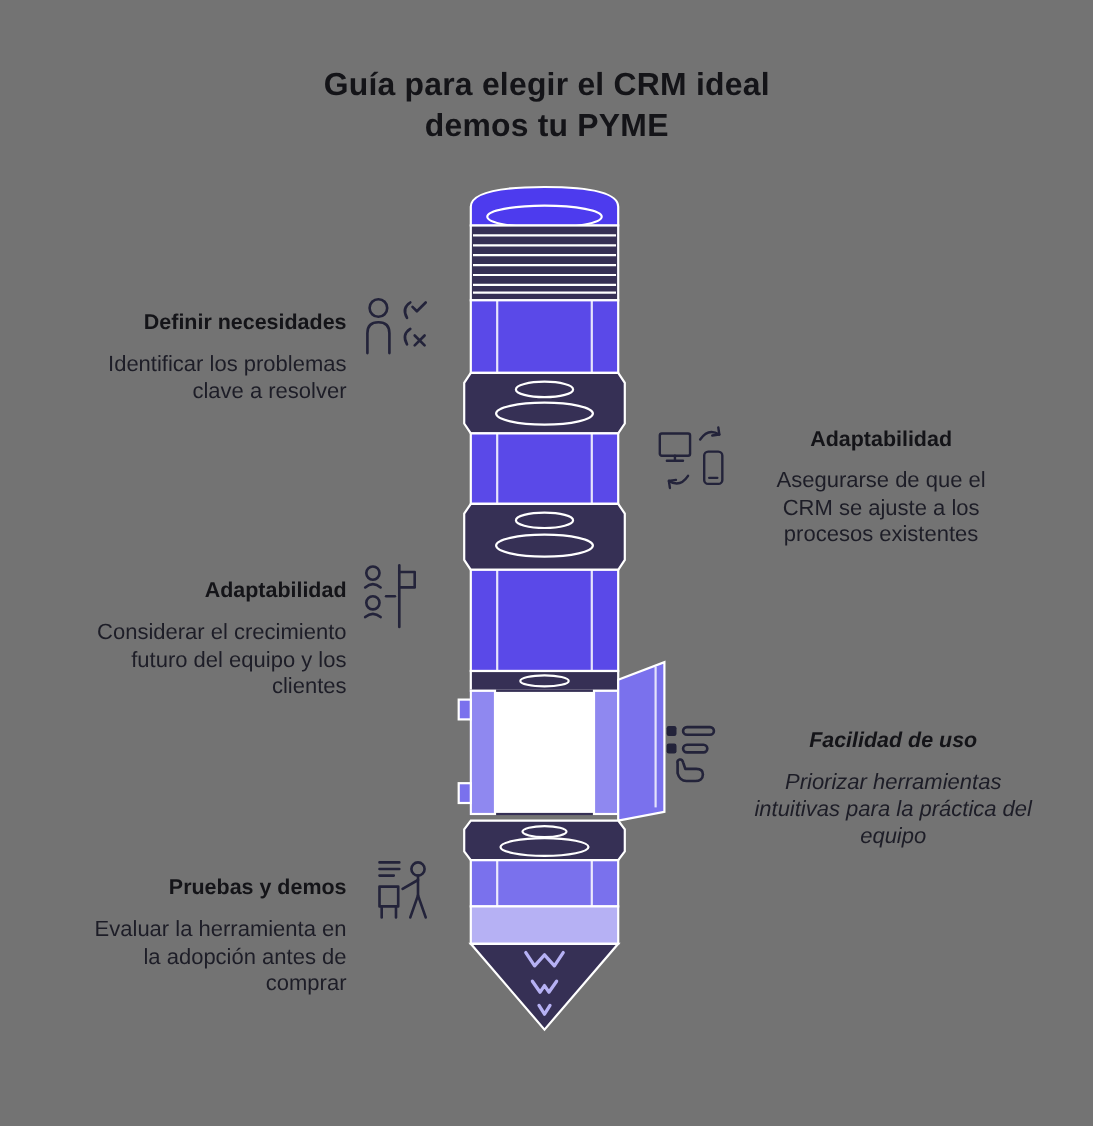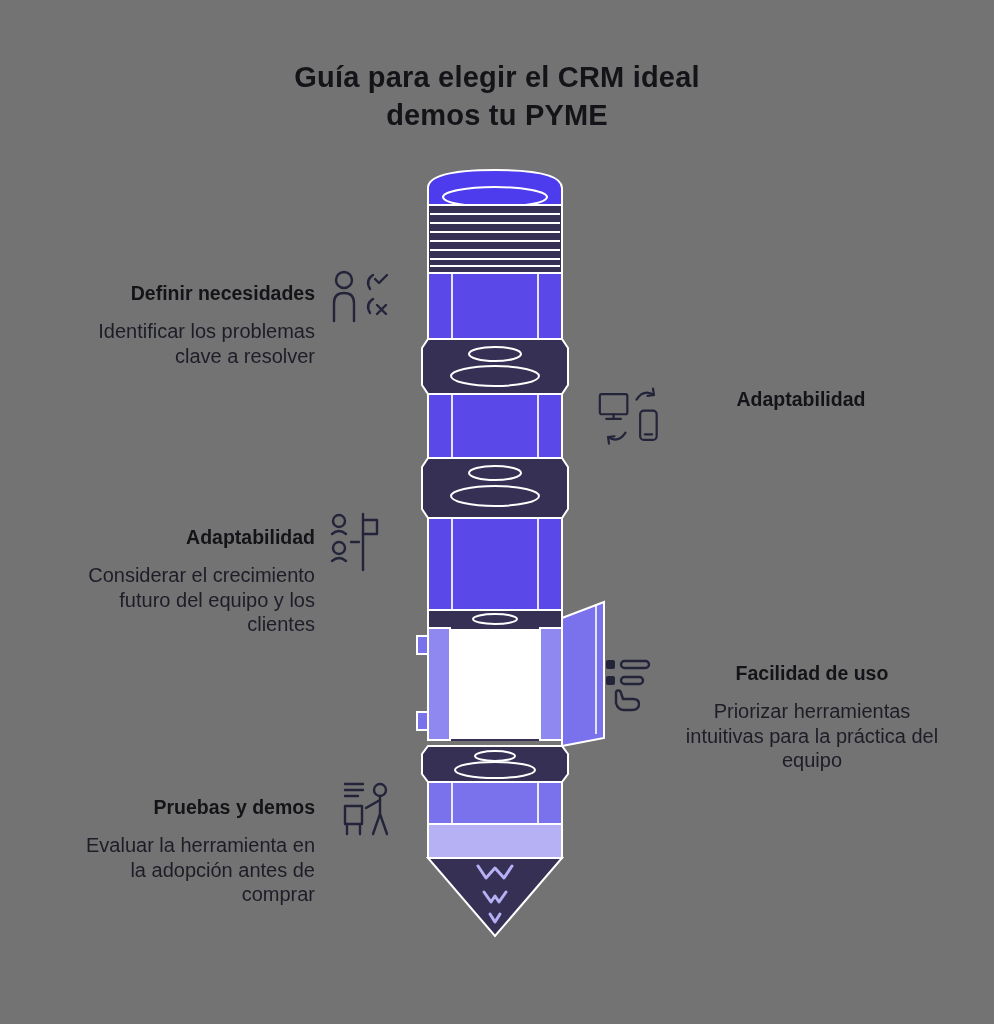--- a/index.html
+++ b/index.html
@@ -147,20 +147,21 @@
         <rect class="ln" x="46" y="26" width="18" height="32" rx="4"></rect>
         <path class="ln" d="M51,52 h8"></path>
         <path class="ln" d="M42,14 Q50,2 61,9"></path>
         <path class="ln" d="M61,9 l-1,-7 M61,9 l-7,1"></path>
         <path class="ln" d="M30,50 Q22,62 11,55"></path>
         <path class="ln" d="M11,55 l1,7 M11,55 l7,-1"></path>
       </svg>
     </div>
     <div class="text" style="width:238px; padding-top:4px;">
       <h3>Adaptabilidad</h3>
+      <p>Asegurarse de que el CRM se ajuste a los procesos existentes</p>
     </div>
   </div>
 
   <div class="step step-left" style="left:78px; top:512px; gap:14px;">
     <div class="text" style="width:237px; padding-top:14px;">
       <h3>Adaptabilidad</h3>
       <p>Considerar el crecimiento futuro del equipo y los clientes</p>
     </div>
     <div class="icon">
       <svg width="56" height="64" viewBox="0 0 56 64">
@@ -168,21 +169,21 @@
         <path class="ln" d="M3,22 q7,-6 14,0"></path>
         <circle class="ln" cx="10" cy="36" r="6"></circle>
         <path class="ln" d="M3,49 q7,-6 14,0"></path>
         <path class="ln" d="M34,2 V58"></path>
         <path class="ln" d="M34,8 h14 v14 h-14"></path>
         <path class="ln" d="M22,30 h8"></path>
       </svg>
     </div>
   </div>
 
-  <div class="step step-right" style="left:604px; top:656px; gap:18px;">
+  <div class="step step-right" style="left:604px; top:656px; gap:18px;font-style:italic;">
     <div class="icon">
       <svg width="56" height="62" viewBox="0 0 56 62">
         <rect class="fl" x="2" y="4" width="9" height="9" rx="2"></rect>
         <rect class="ln" x="17" y="5" width="28" height="7" rx="3.5"></rect>
         <rect class="fl" x="2" y="20" width="9" height="9" rx="2"></rect>
         <rect class="ln" x="17" y="21" width="22" height="7" rx="3.5"></rect>
         <path class="ln" d="M12,38 c-1,-4 4,-5 5,-1 l2,6 h10 c4,0 6,2 6,5 c0,4 -3,6 -7,6 h-8 c-4,0 -7,-3 -8,-7 z"></path>
       </svg>
     </div>
     <div class="text" style="width:268px; padding-top:6px;">

